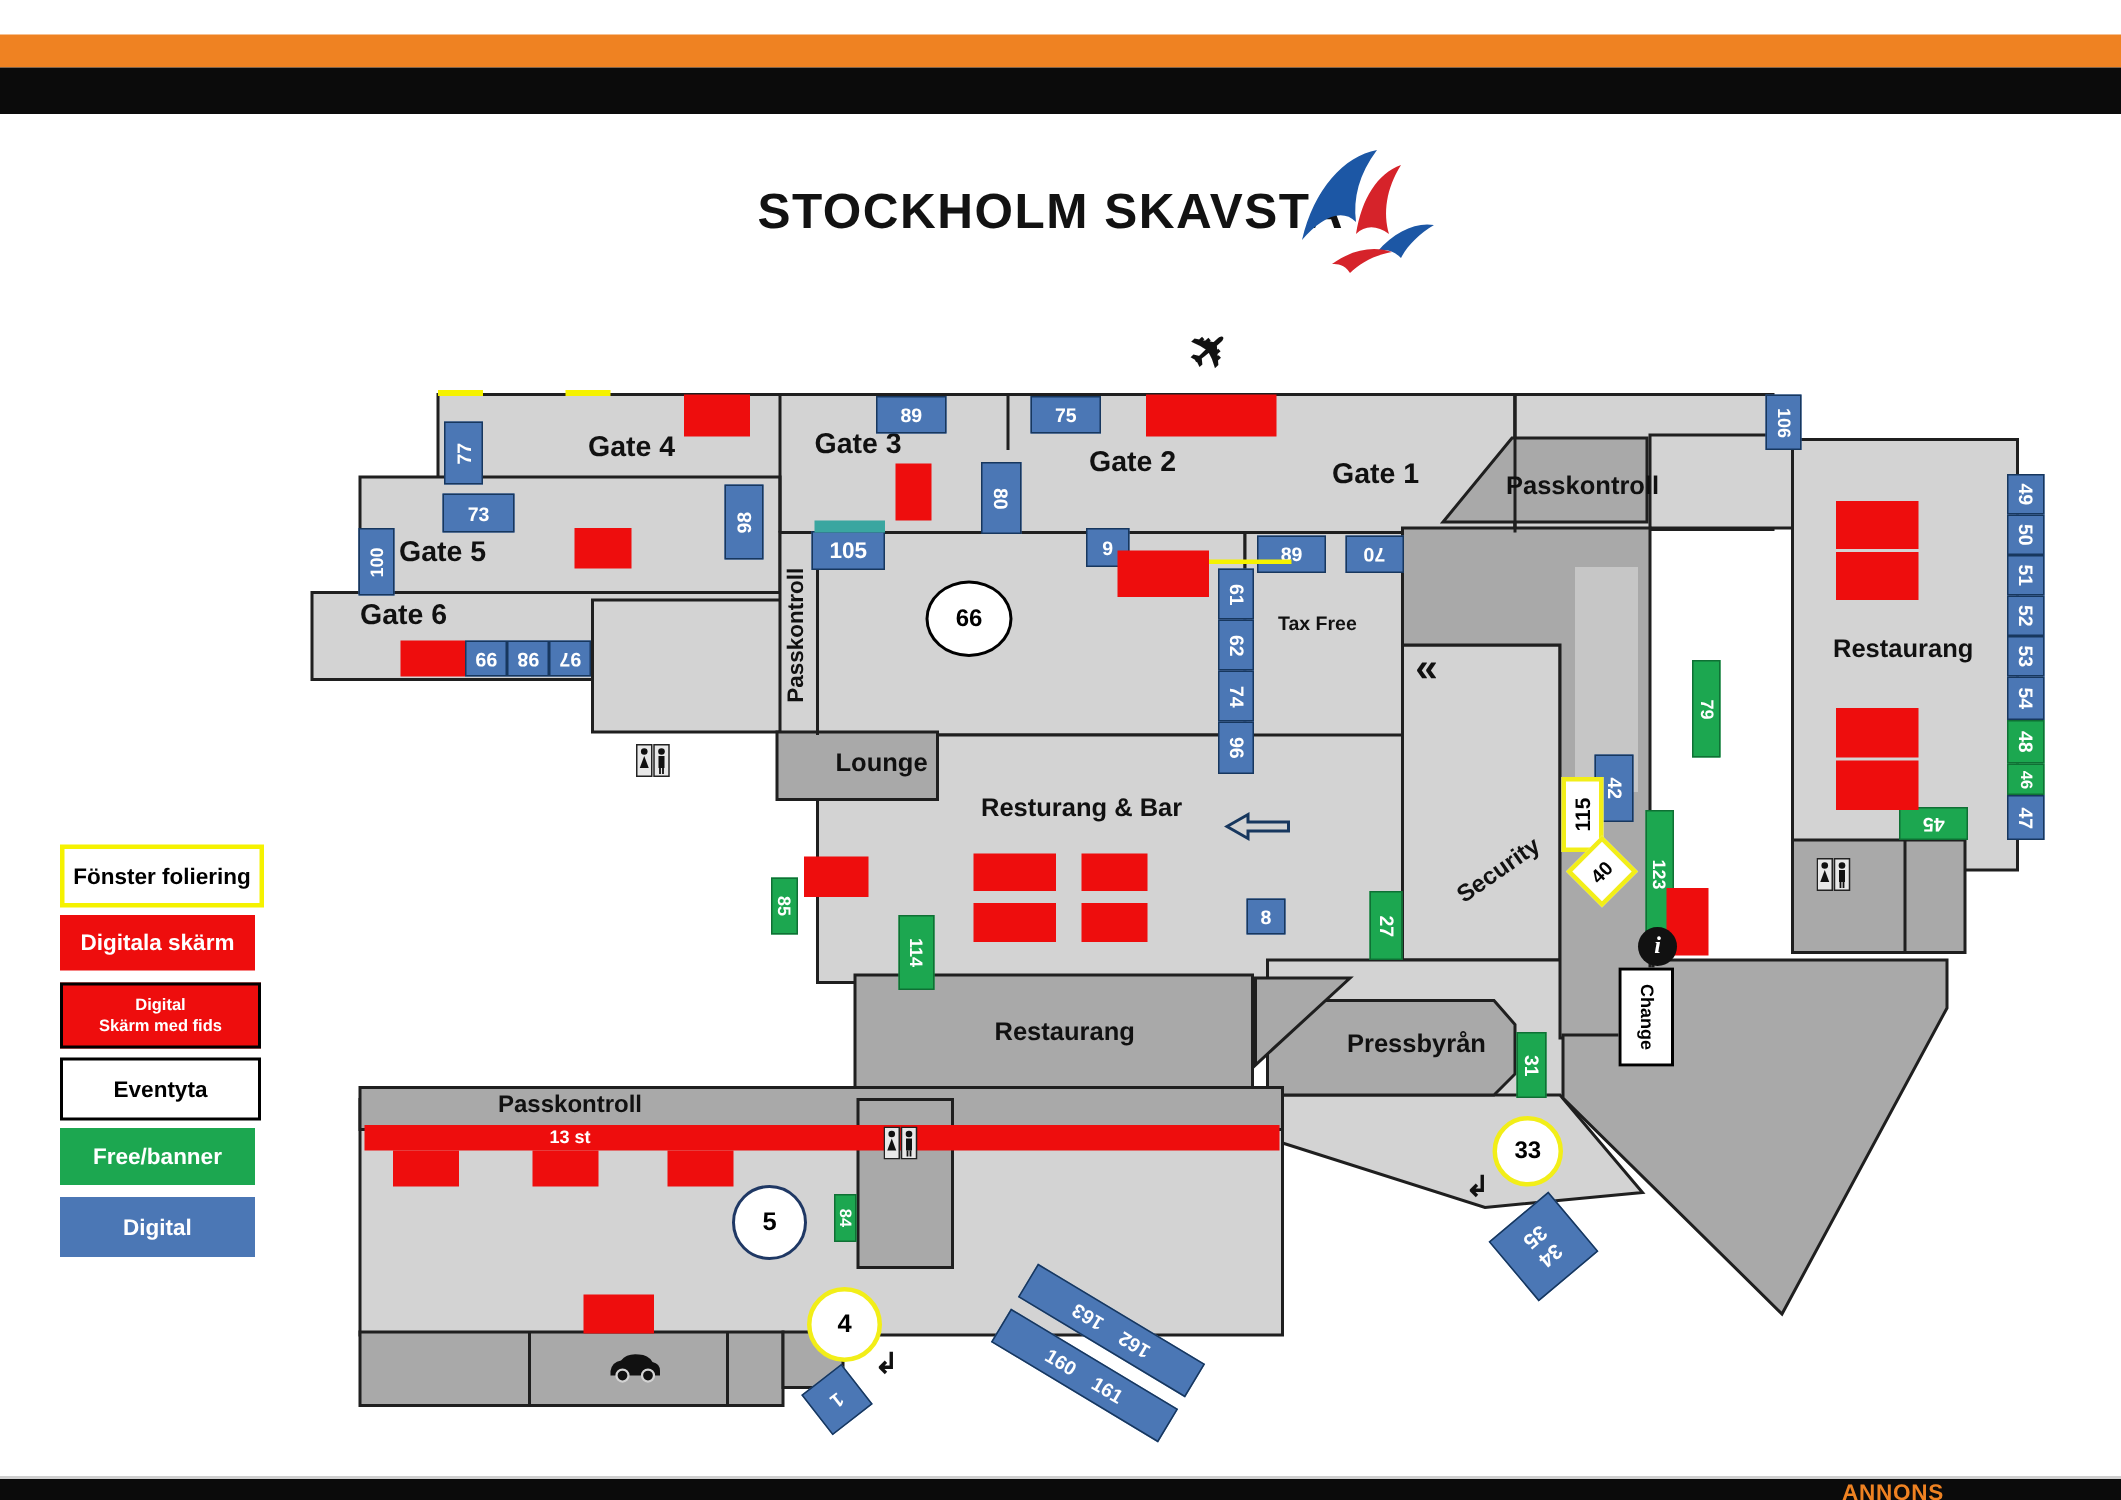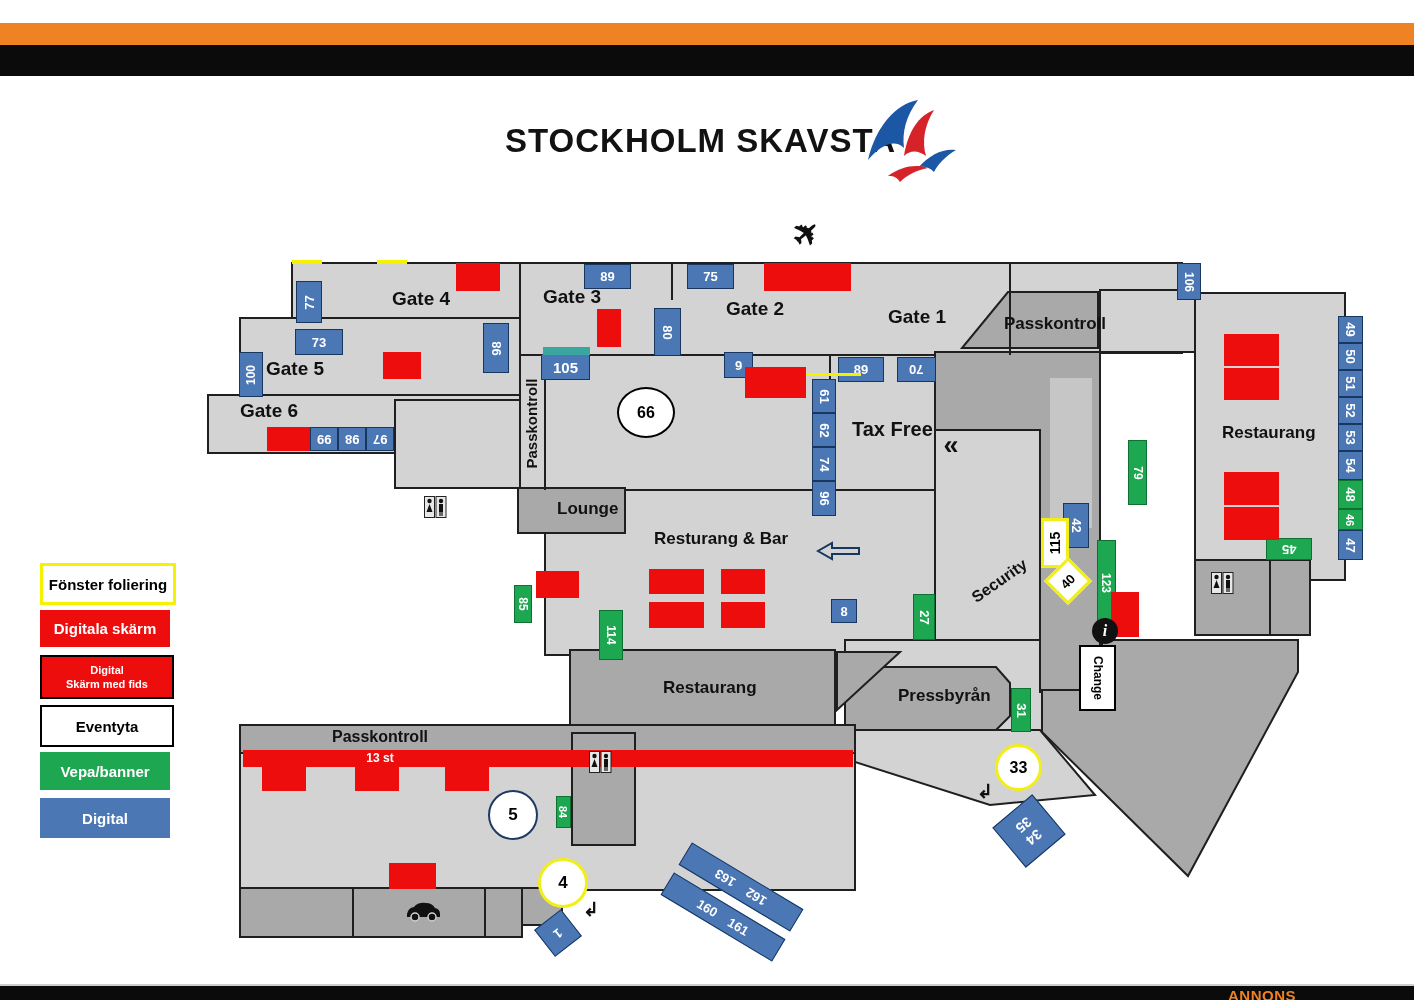--- a/index.html
+++ b/index.html
@@ -61,21 +61,21 @@
 </svg>
 
 <div>
   <div class="abs lg" id="lg-fonster">Fönster foliering</div>
   <div class="abs lg" id="lg-digital">Digitala skärm</div>
   <div class="abs lg" id="lg-fids">
     <span>Digital</span>
     <span>Skärm med fids</span>
   </div>
   <div class="abs lg" id="lg-eventyta">Eventyta</div>
-  <div class="abs lg" id="lg-vepa">Vepa/banner</div>
+  <div class="abs lg" id="lg-vepa">Free/banner</div>
   <div class="abs lg" id="lg-euro">Digital</div>
 </div>
 
 <div class="abs" id="map" style="left:0;top:0;width:1414px;height:1000px;">
   <svg width="1414" height="1000" viewBox="0 0 1414 1000" style="position:absolute;left:0;top:0;">
     <g fill="#d3d3d3" stroke="#1f1f1f" stroke-width="2">
       <rect x="292" y="263" width="718" height="92"></rect>
       <rect x="1010" y="263" width="172" height="90"></rect>
       <rect x="240" y="318" width="280" height="82"></rect>
       <rect x="208" y="395" width="362" height="58"></rect>
@@ -117,21 +117,21 @@
   </svg>
 
   <div class="al" style="left:392px;top:288px;font-size:19px;">Gate 4</div>
   <div class="al" style="left:543px;top:286px;font-size:19px;">Gate 3</div>
   <div class="al" style="left:726px;top:298px;font-size:19px;">Gate 2</div>
   <div class="al" style="left:888px;top:306px;font-size:19px;">Gate 1</div>
   <div class="al" style="left:266px;top:358px;font-size:19px;">Gate 5</div>
   <div class="al" style="left:240px;top:400px;font-size:19px;">Gate 6</div>
   <div class="al" style="left:472px;top:415px;width:118px;font-size:15px;transform:rotate(-90deg);text-align:center;">Passkontroll</div>
   <div class="al" style="left:1004px;top:314px;font-size:17px;">Passkontroll</div>
-  <div class="al" style="left:852px;top:418px;font-size:20px;">Tax Free</div>
+  <div class="al" style="left:852px;top:408px;font-size:13px;">Tax Free</div>
   <div class="al" style="left:1222px;top:423px;font-size:17px;">Restaurang</div>
   <div class="al" style="left:557px;top:499px;font-size:17px;">Lounge</div>
   <div class="al" style="left:654px;top:529px;font-size:17px;">Resturang &amp; Bar</div>
   <div class="al" style="left:663px;top:678px;font-size:17px;">Restaurang</div>
   <div class="al" style="left:898px;top:686px;font-size:17px;">Pressbyrån</div>
   <div class="al" style="left:968px;top:572px;font-size:16px;transform:rotate(-35deg);">Security</div>
   <div class="al" style="left:300px;top:728px;width:160px;font-size:16px;text-align:center;">Passkontroll</div>
   <div class="al" style="left:340px;top:751px;width:80px;font-size:12px;color:#fff;text-align:center;z-index:5;">13 st</div>
 <div class="marker m-eurosize" style="left: 296px; top: 281px; width: 26px; height: 42px;">
       <span style="transform: rotate(-90deg); text-align: center;">77</span>

